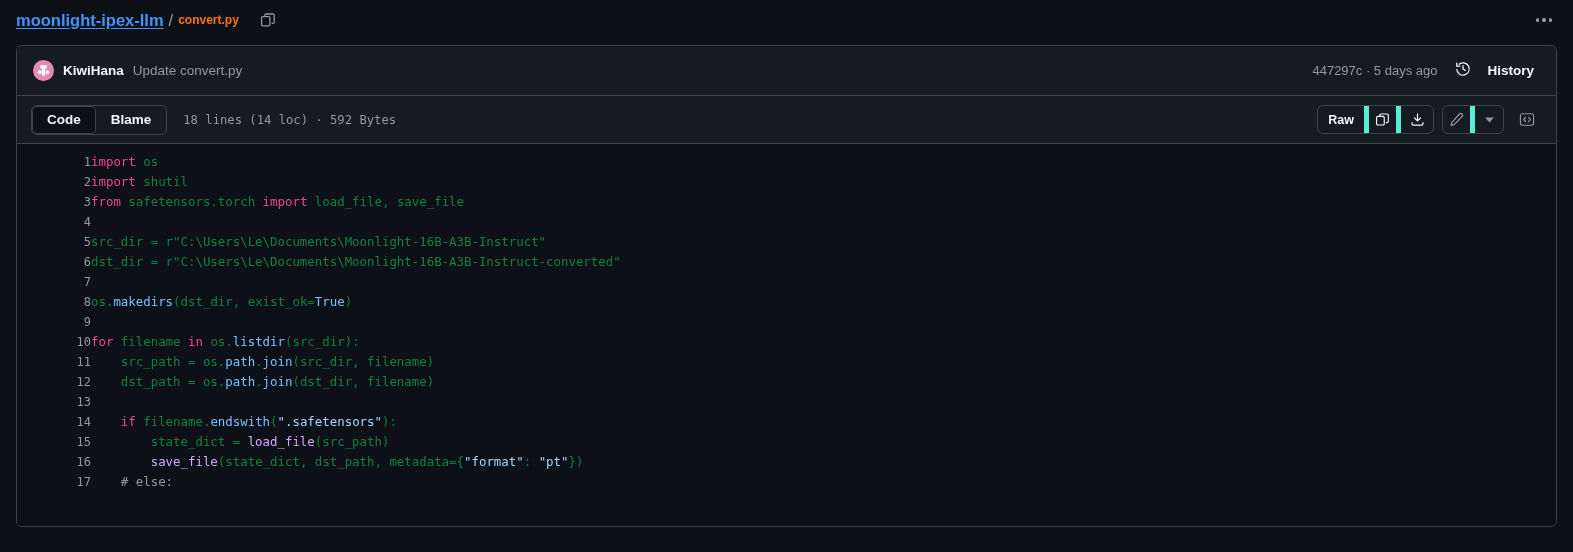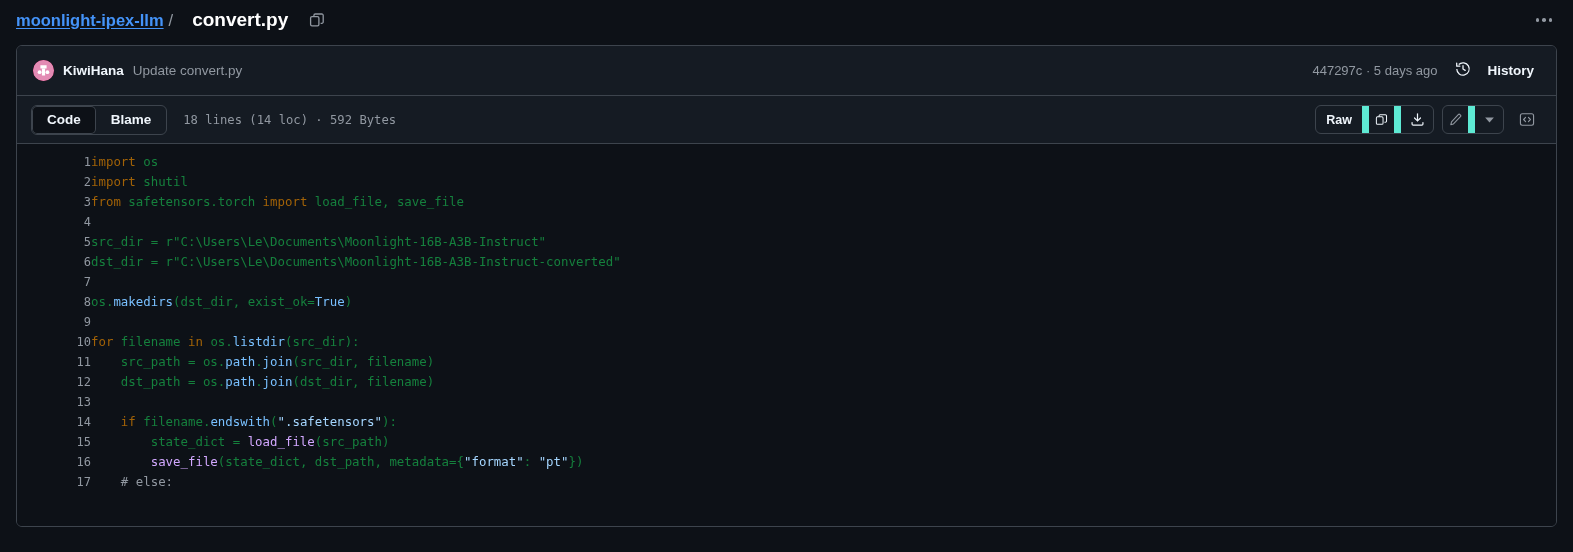--- a/index.html
+++ b/index.html
@@ -28,24 +28,23 @@
     text-decoration: underline;
     text-underline-offset: 2px;
     cursor: pointer;
   }
   .crumb-sep {
     color: #9198a1;
     font-size: 16.5px;
     margin: 0 5px;
   }
   .crumb-file {
-    color: #ffffff;
-    font-size: 19px;
+    color: #f97316;
+    font-size: 12px;
     font-weight: 700;
-    margin-left: 14px;
   }
   .copy-path-btn {
     margin-left: 16px;
     width: 26px; height: 26px;
     display: flex; align-items: center; justify-content: center;
     border-radius: 6px;
     cursor: pointer;
   }
   .kebab-btn {
     position: absolute;
@@ -173,21 +172,21 @@
   .btn-group {
     display: flex;
     border: 1px solid #3d444d;
     border-radius: 6px;
     overflow: hidden;
     height: 29px;
     background: #151b23;
   }
   .btn-group > * {
     display: flex; align-items: center; justify-content: center;
-    border-right: 7px solid #5eead4;
+    border-right: 5px solid #5eead4;
     background: transparent;
     cursor: pointer;
     color: #f0f6fc;
     border-top: none; border-bottom: none; border-left: none;
     font-family: inherit;
   }
   .btn-group > *:last-child { border-right: none; }
   .raw-btn { padding: 0 10px; font-size: 12.5px; font-weight: 600; }
   .icon-btn { width: 32px; }
   .icon-btn-sm { width: 28px; }
@@ -226,21 +225,21 @@
     font-size: 12px;
     white-space: nowrap;
   }
   td.cl {
     padding-left: 16px;
     white-space: pre;
     color: #f0f6fc;
   }
 
   
-  .t-kw  { color: #a16207; }
+  .t-kw  { color: #ec4899; }
   .t-fn  { color: #d2a8ff; }
   .t-nm  { color: #79c0ff; }
   .t-str { color: #a5d6ff; }
   .t-cm  { color: #9198a1; }
   .t-pl  { color: #15803d; }
 </style>
 </head>
 <body>
 
 <div class="file-header">

